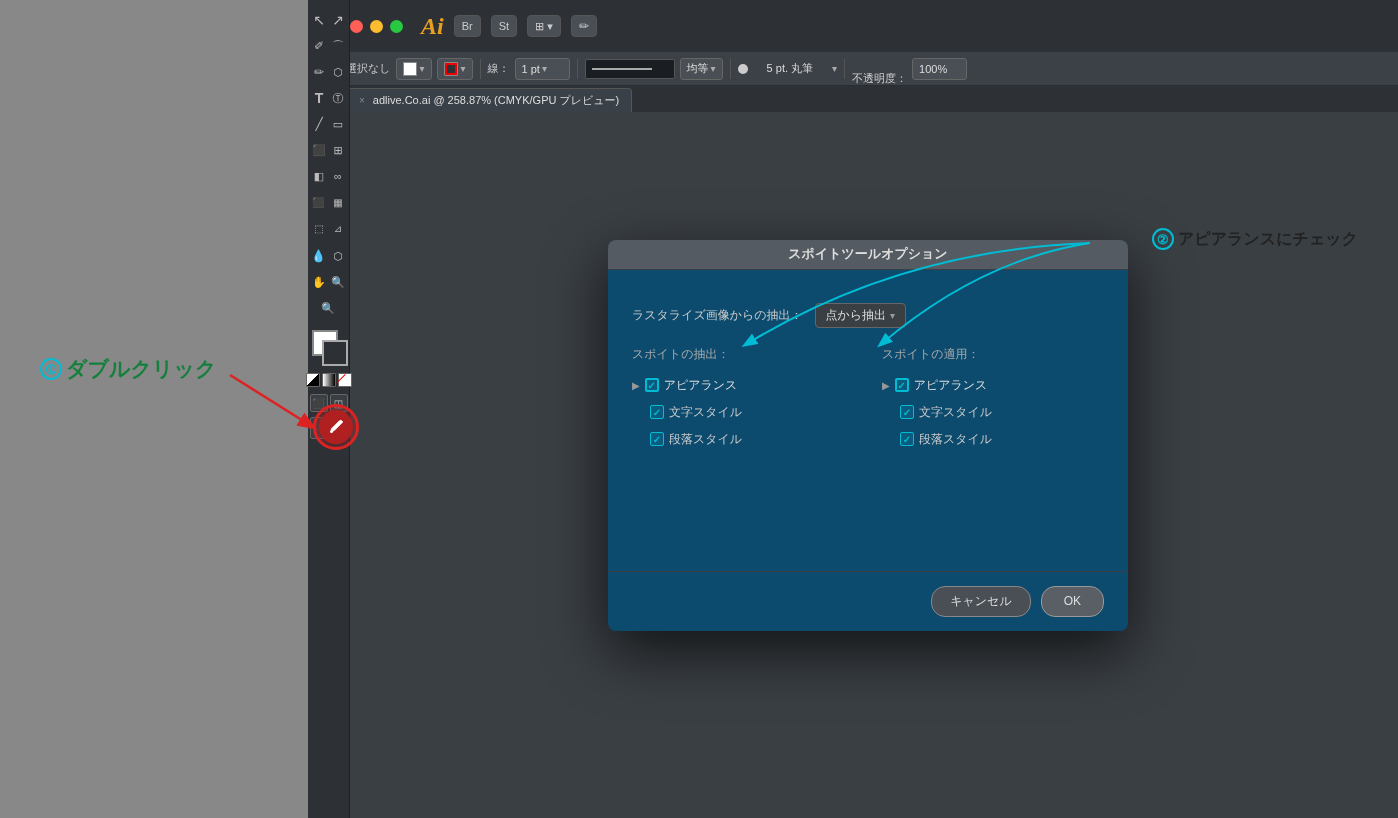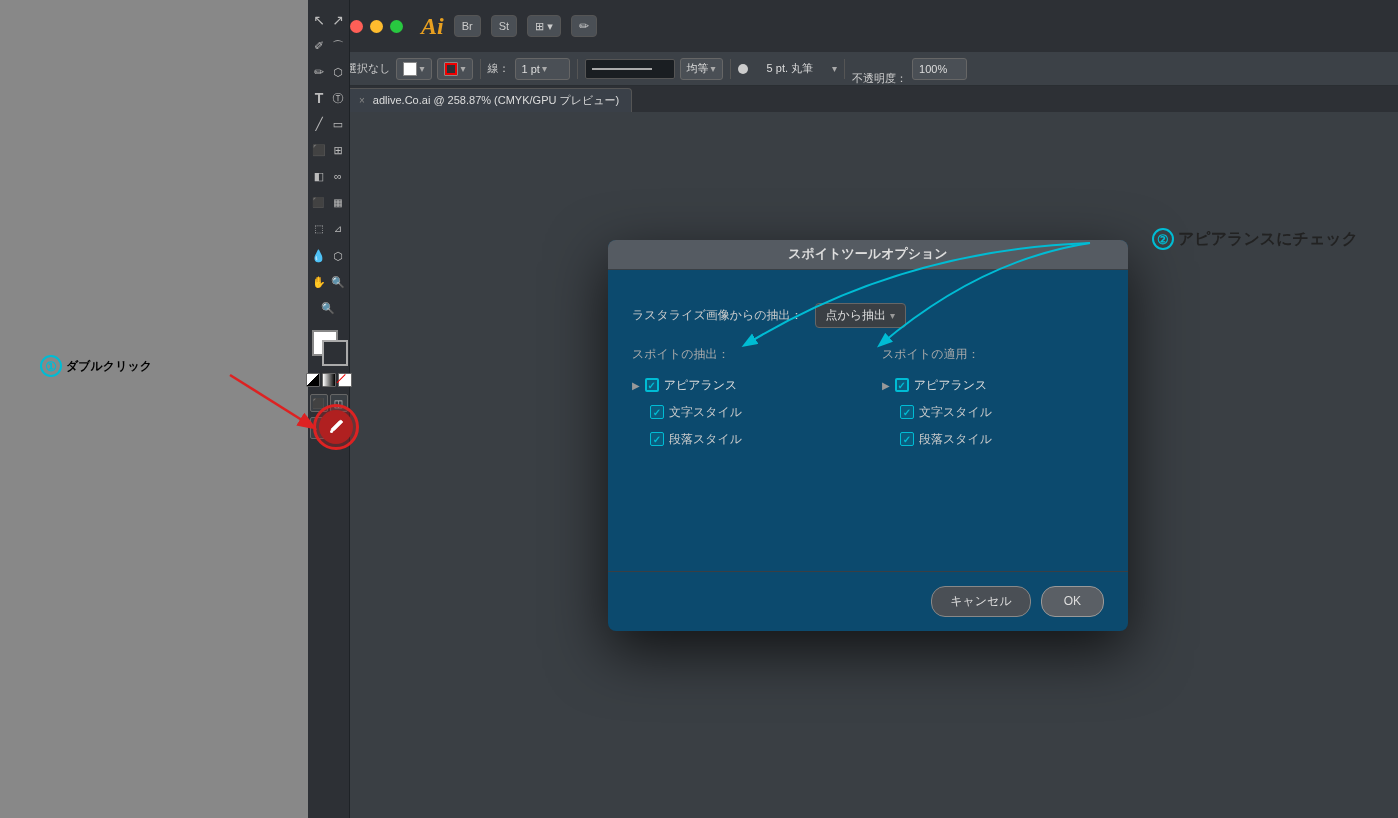--- a/index.html
+++ b/index.html
@@ -244,21 +244,21 @@
   <div style="width:34px;height:34px;border-radius:50%;background:#b02020;display:flex;align-items:center;justify-content:center;">
     <svg width="18" height="18" viewBox="0 0 18 18">
       <path d="M14 2 L16 4 L8 12 L5 14 L4 11 L12 3 Z" fill="white" stroke="white" stroke-width="0.5"></path>
       <circle cx="4.5" cy="13.5" r="1.5" fill="white"></circle>
     </svg>
   </div>
 </div>
 
 <div style="position:absolute;top:355px;left:40px;z-index:200;display:flex;align-items:center;gap:4px;">
   <span style="display:inline-flex;align-items:center;justify-content:center;width:22px;height:22px;border-radius:50%;border:2px solid #00bcd4;color:#00bcd4;font-size:13px;font-weight:bold;">①</span>
-  <span style="font-size:12px;font-weight:bold;color:#000000;">ダブルクリック</span>
+  <span style="font-size:21px;font-weight:bold;color:#15803d;">ダブルクリック</span>
 </div>
 
 <svg style="position:absolute;top:0;left:0;width:1398px;height:818px;pointer-events:none;z-index:199;" viewBox="0 0 1398 818">
   <defs>
     <marker id="arrowRed" markerWidth="8" markerHeight="8" refX="6" refY="3" orient="auto">
       <path d="M0,0 L0,6 L8,3 z" fill="#dd2222"></path>
     </marker>
   </defs>
   <path d="M 230 375 L 313 427" stroke="#dd2222" stroke-width="2.5" fill="none" marker-end="url(#arrowRed)"></path>
 </svg>

